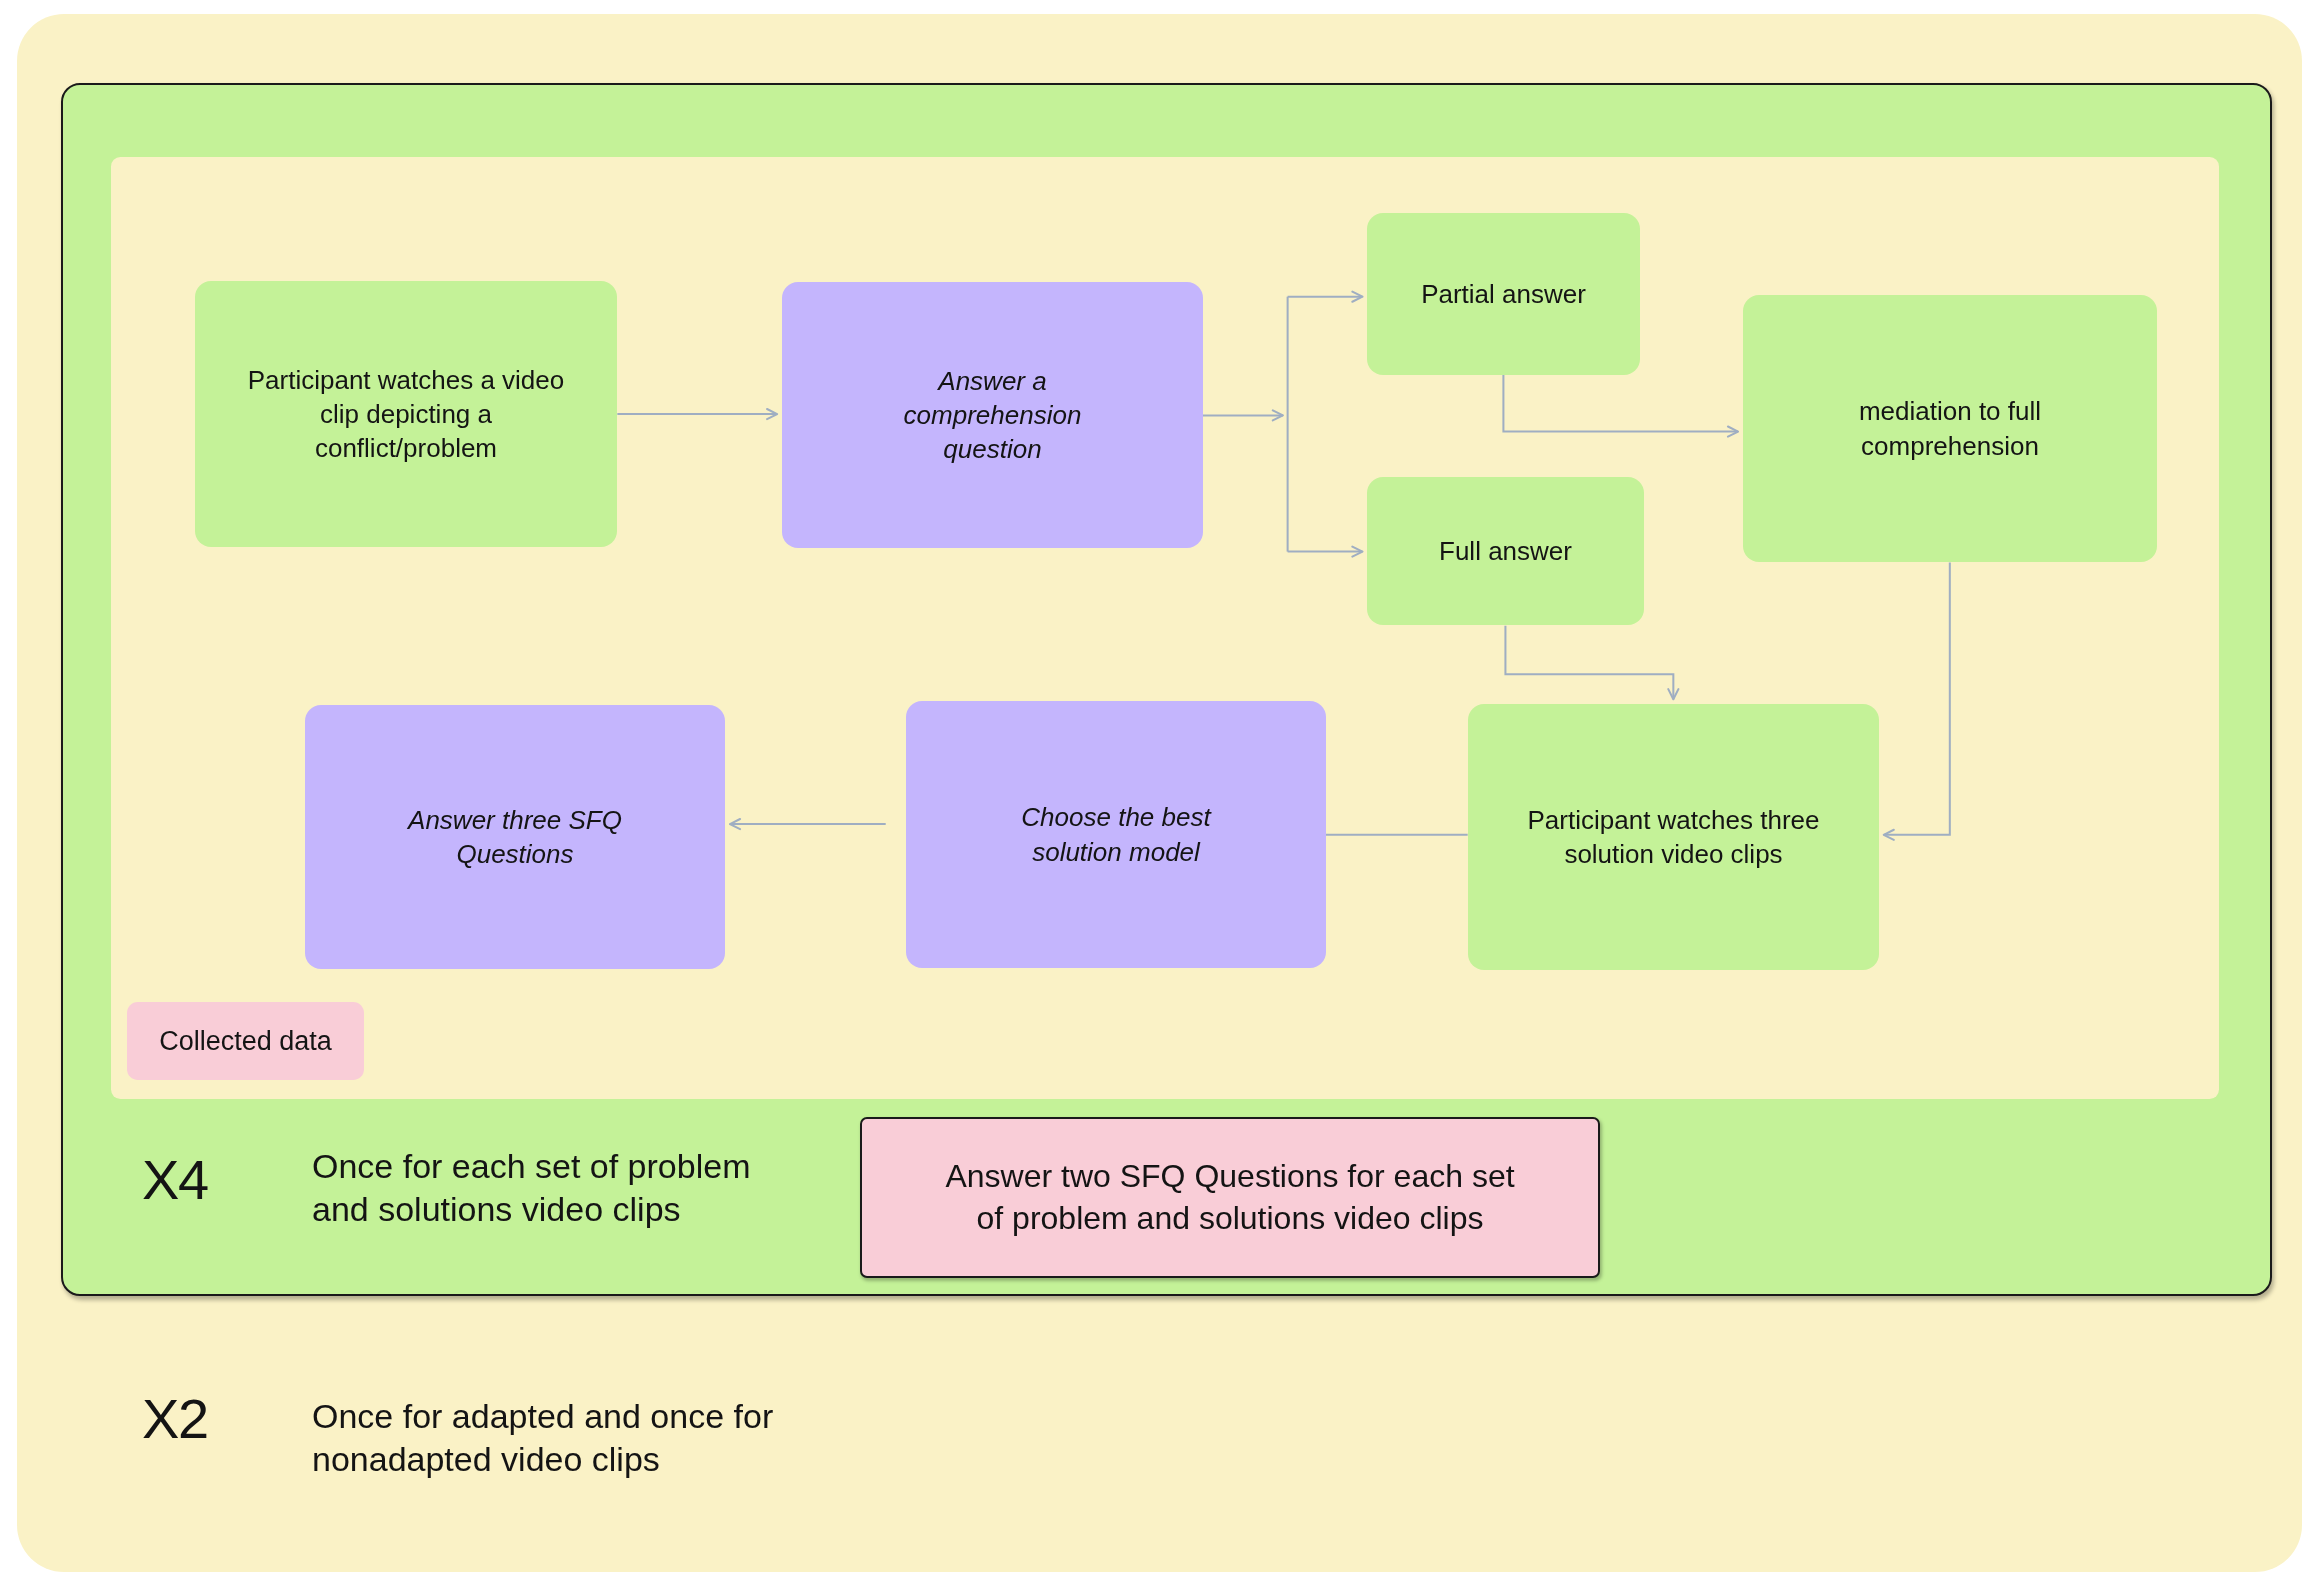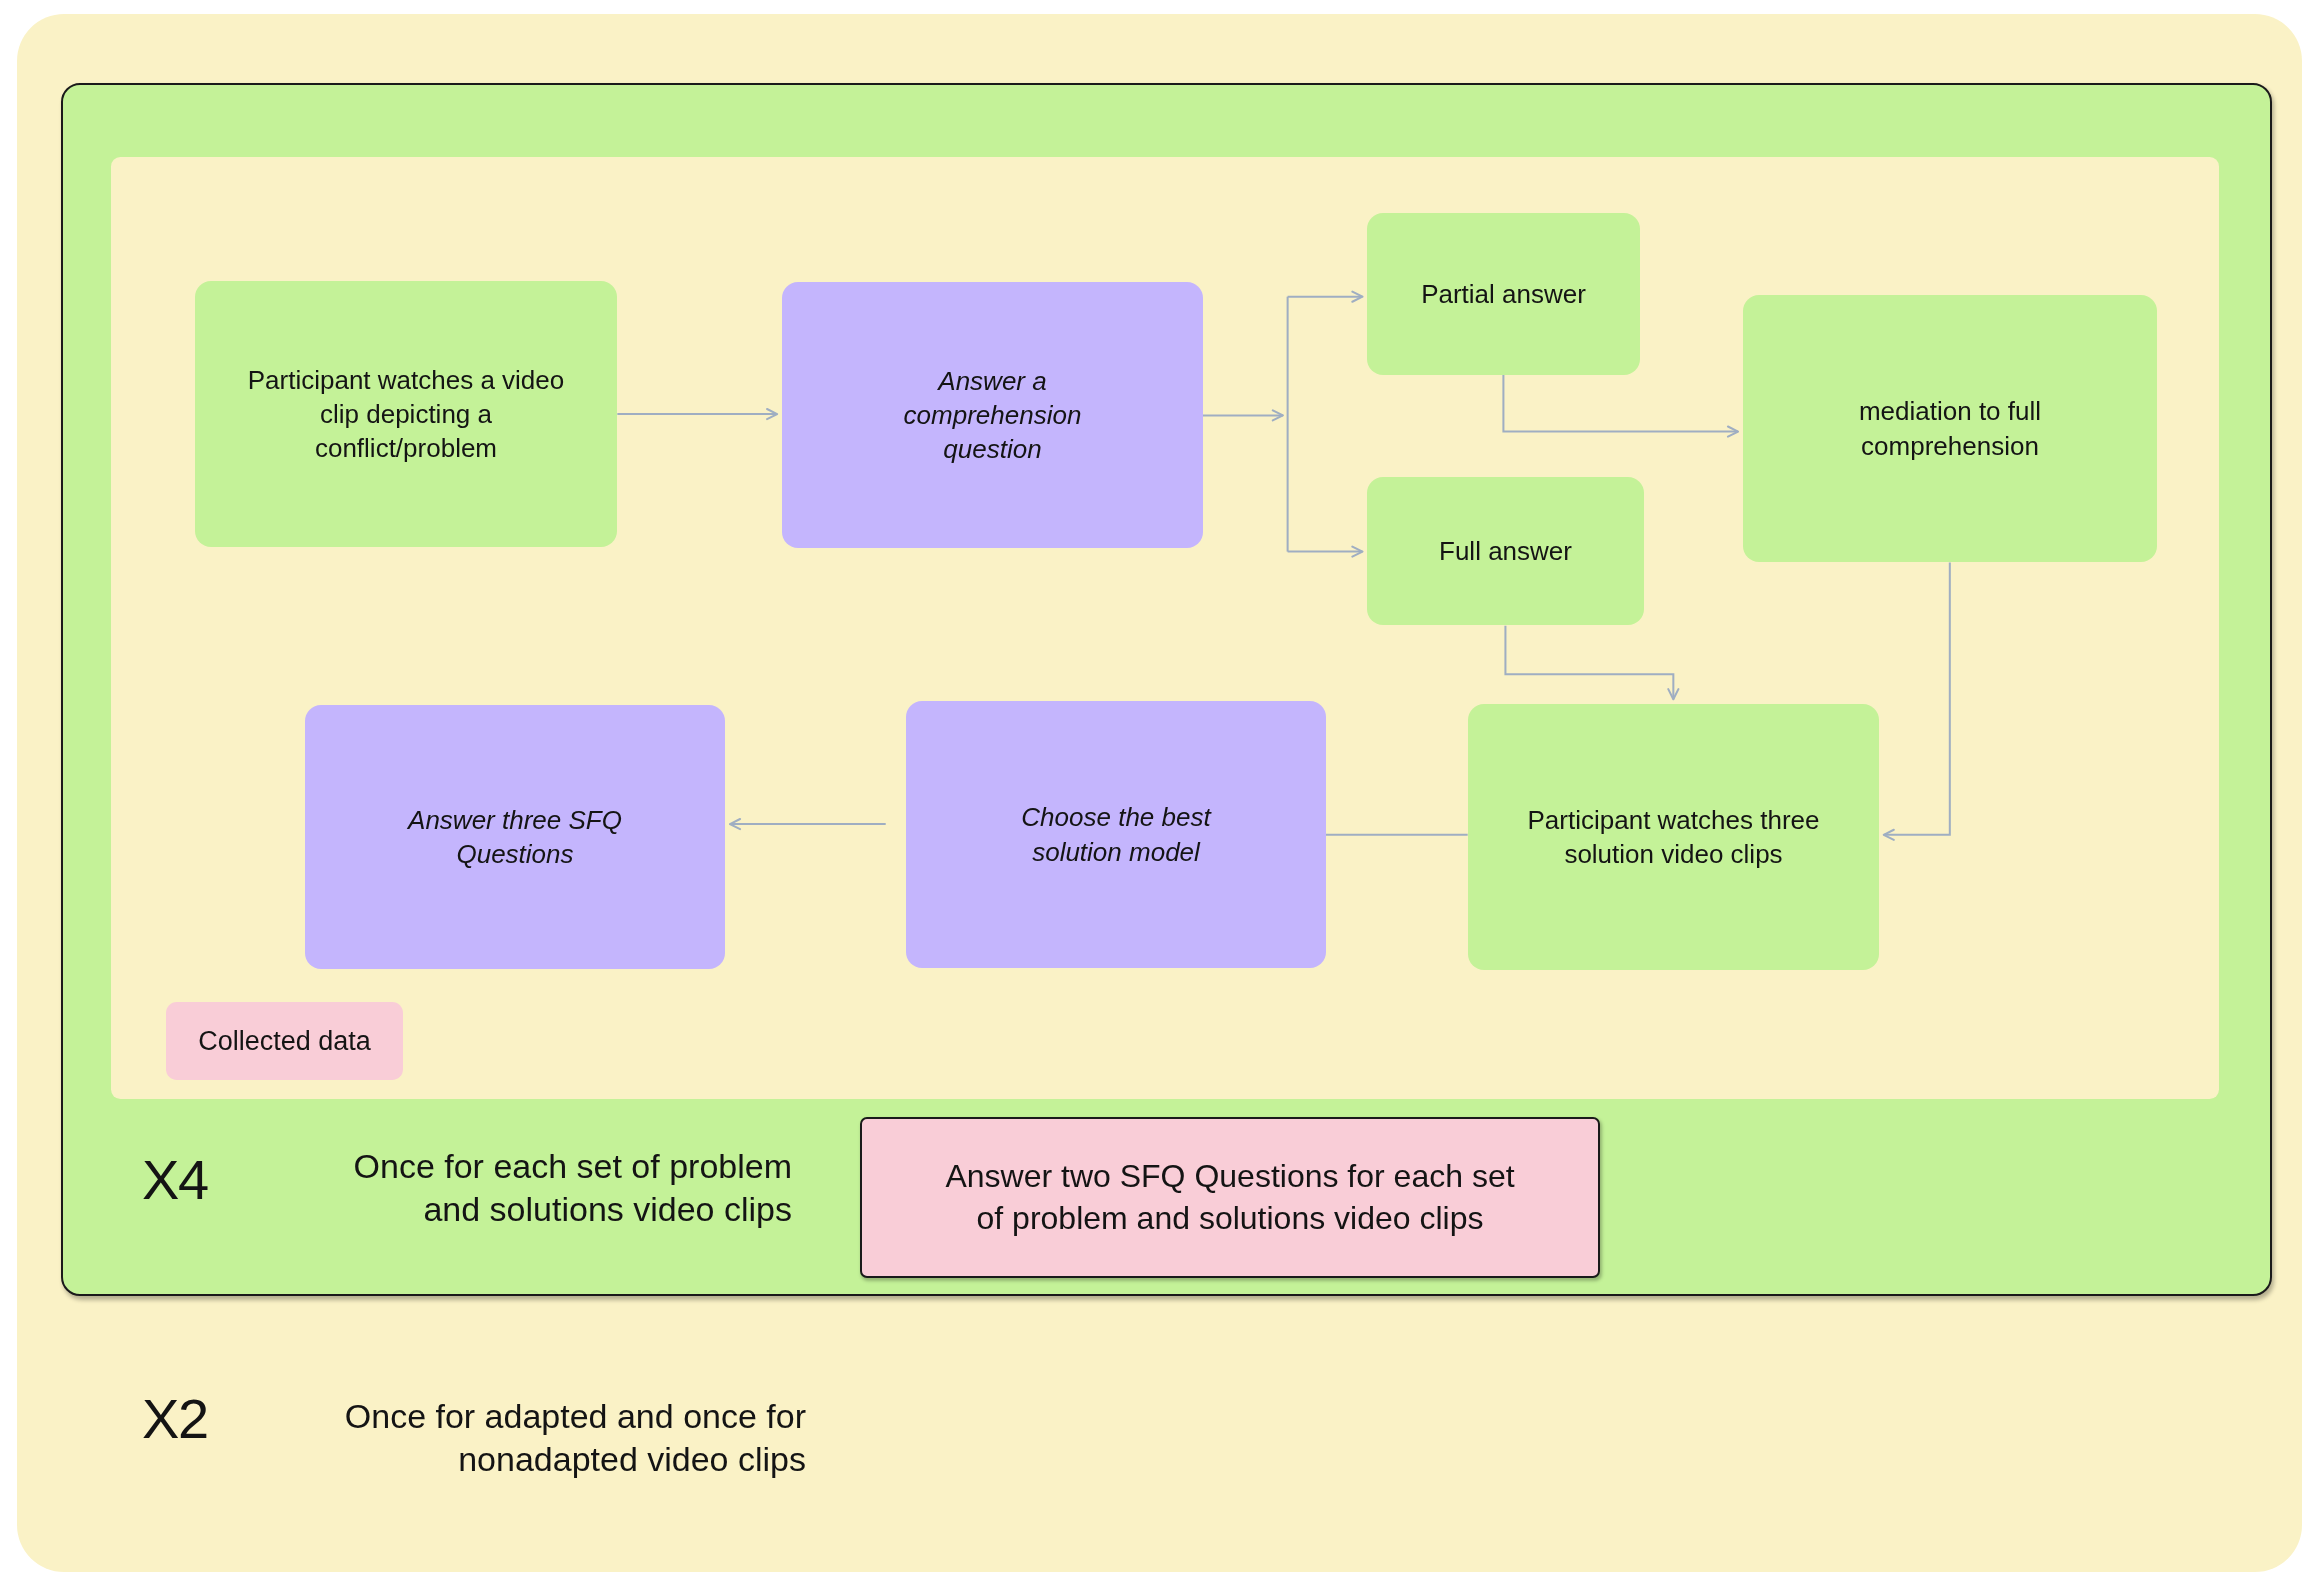--- a/index.html
+++ b/index.html
@@ -25,33 +25,33 @@
   .node{
     position:absolute;display:flex;align-items:center;justify-content:center;
     text-align:center;font-size:26px;line-height:1.32;border-radius:16px;
   }
   .green{background:#C4F298;}
   .pink{background:#c4b5fd;font-style:italic;}
   .node .label{display:inline-block;}
   .legend-chip{
     position:absolute;left:127px;top:1002px;width:237px;height:78px;
     background:#F9CDD7;border-radius:10.8px;display:flex;align-items:center;
-    justify-content:center;font-size:27px;margin-left:39px;
+    justify-content:center;font-size:27px;
   }
   .callout{
     position:absolute;left:860px;top:1117px;width:736px;height:157px;
     background:#F9CDD7;border:2px solid #1a1a1a;border-radius:7px;
     display:flex;align-items:center;justify-content:center;text-align:center;
     font-size:32px;line-height:1.3;box-shadow:1.3px 2.7px 3.4px rgba(0,0,0,0.25);
   }
   .multiplier{
     position:absolute;font-size:56px;line-height:1;letter-spacing:-1.3px;
   }
   .note{
-    position:absolute;font-size:34px;line-height:1.26;text-align:right;margin-left:8px;
+    position:absolute;font-size:34px;line-height:1.26;text-align:left;
   }
 </style>
 </head>
 <body>
 
 <div id="canvas">
 
   <div class="page"></div>
 
   <div class="container"></div>

